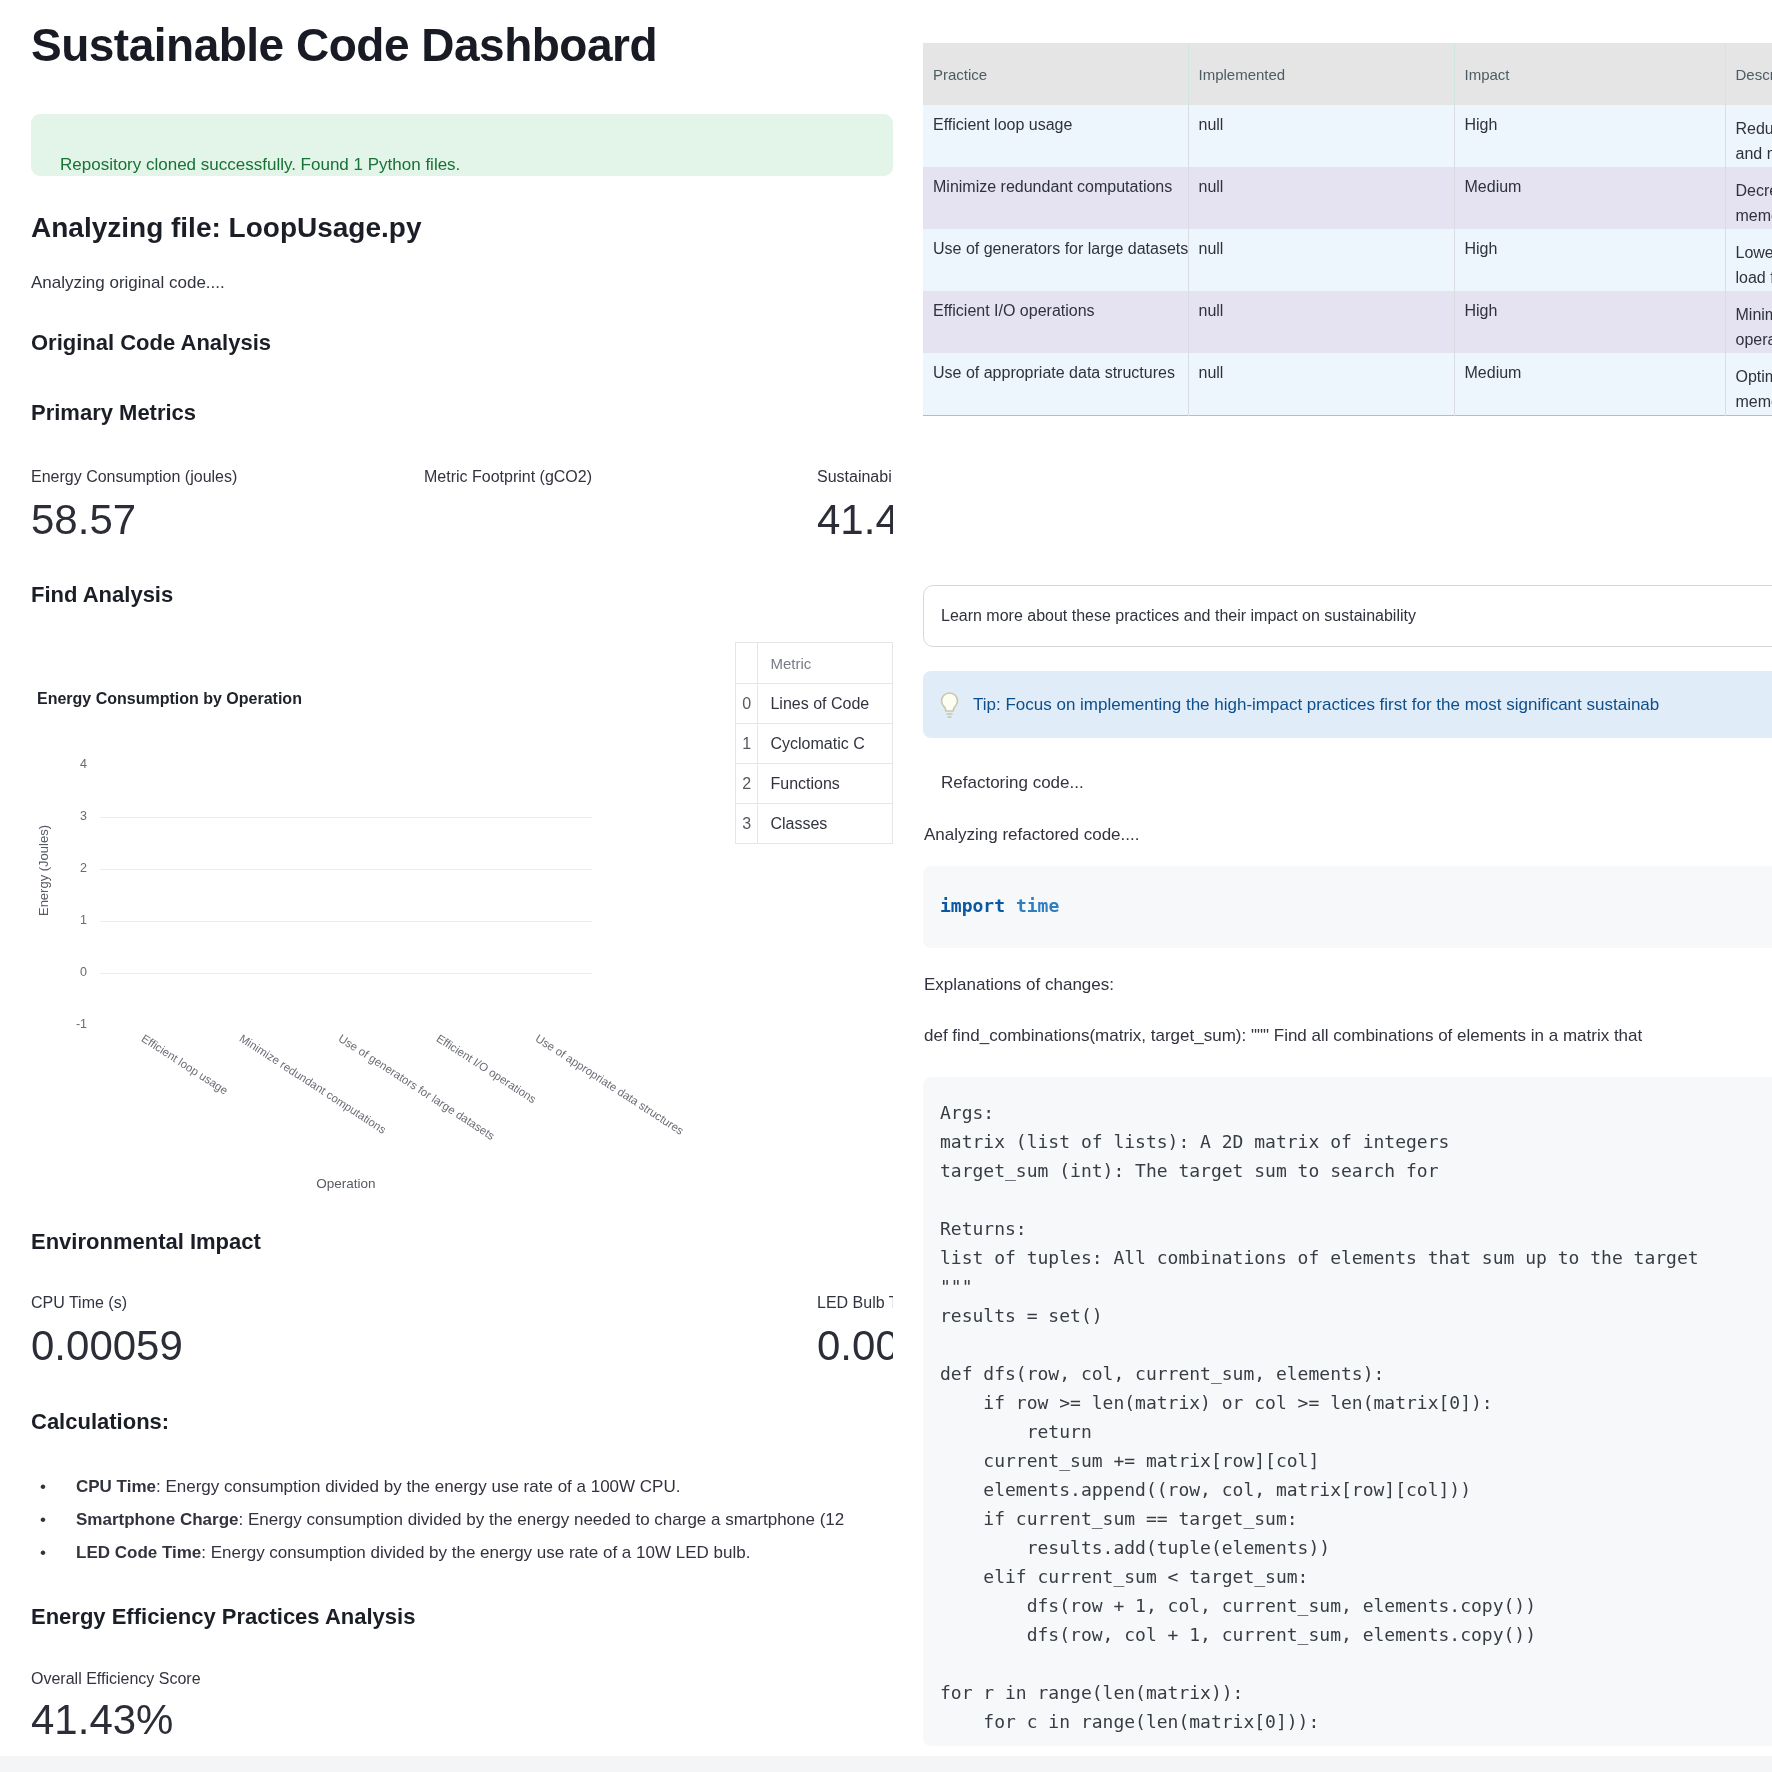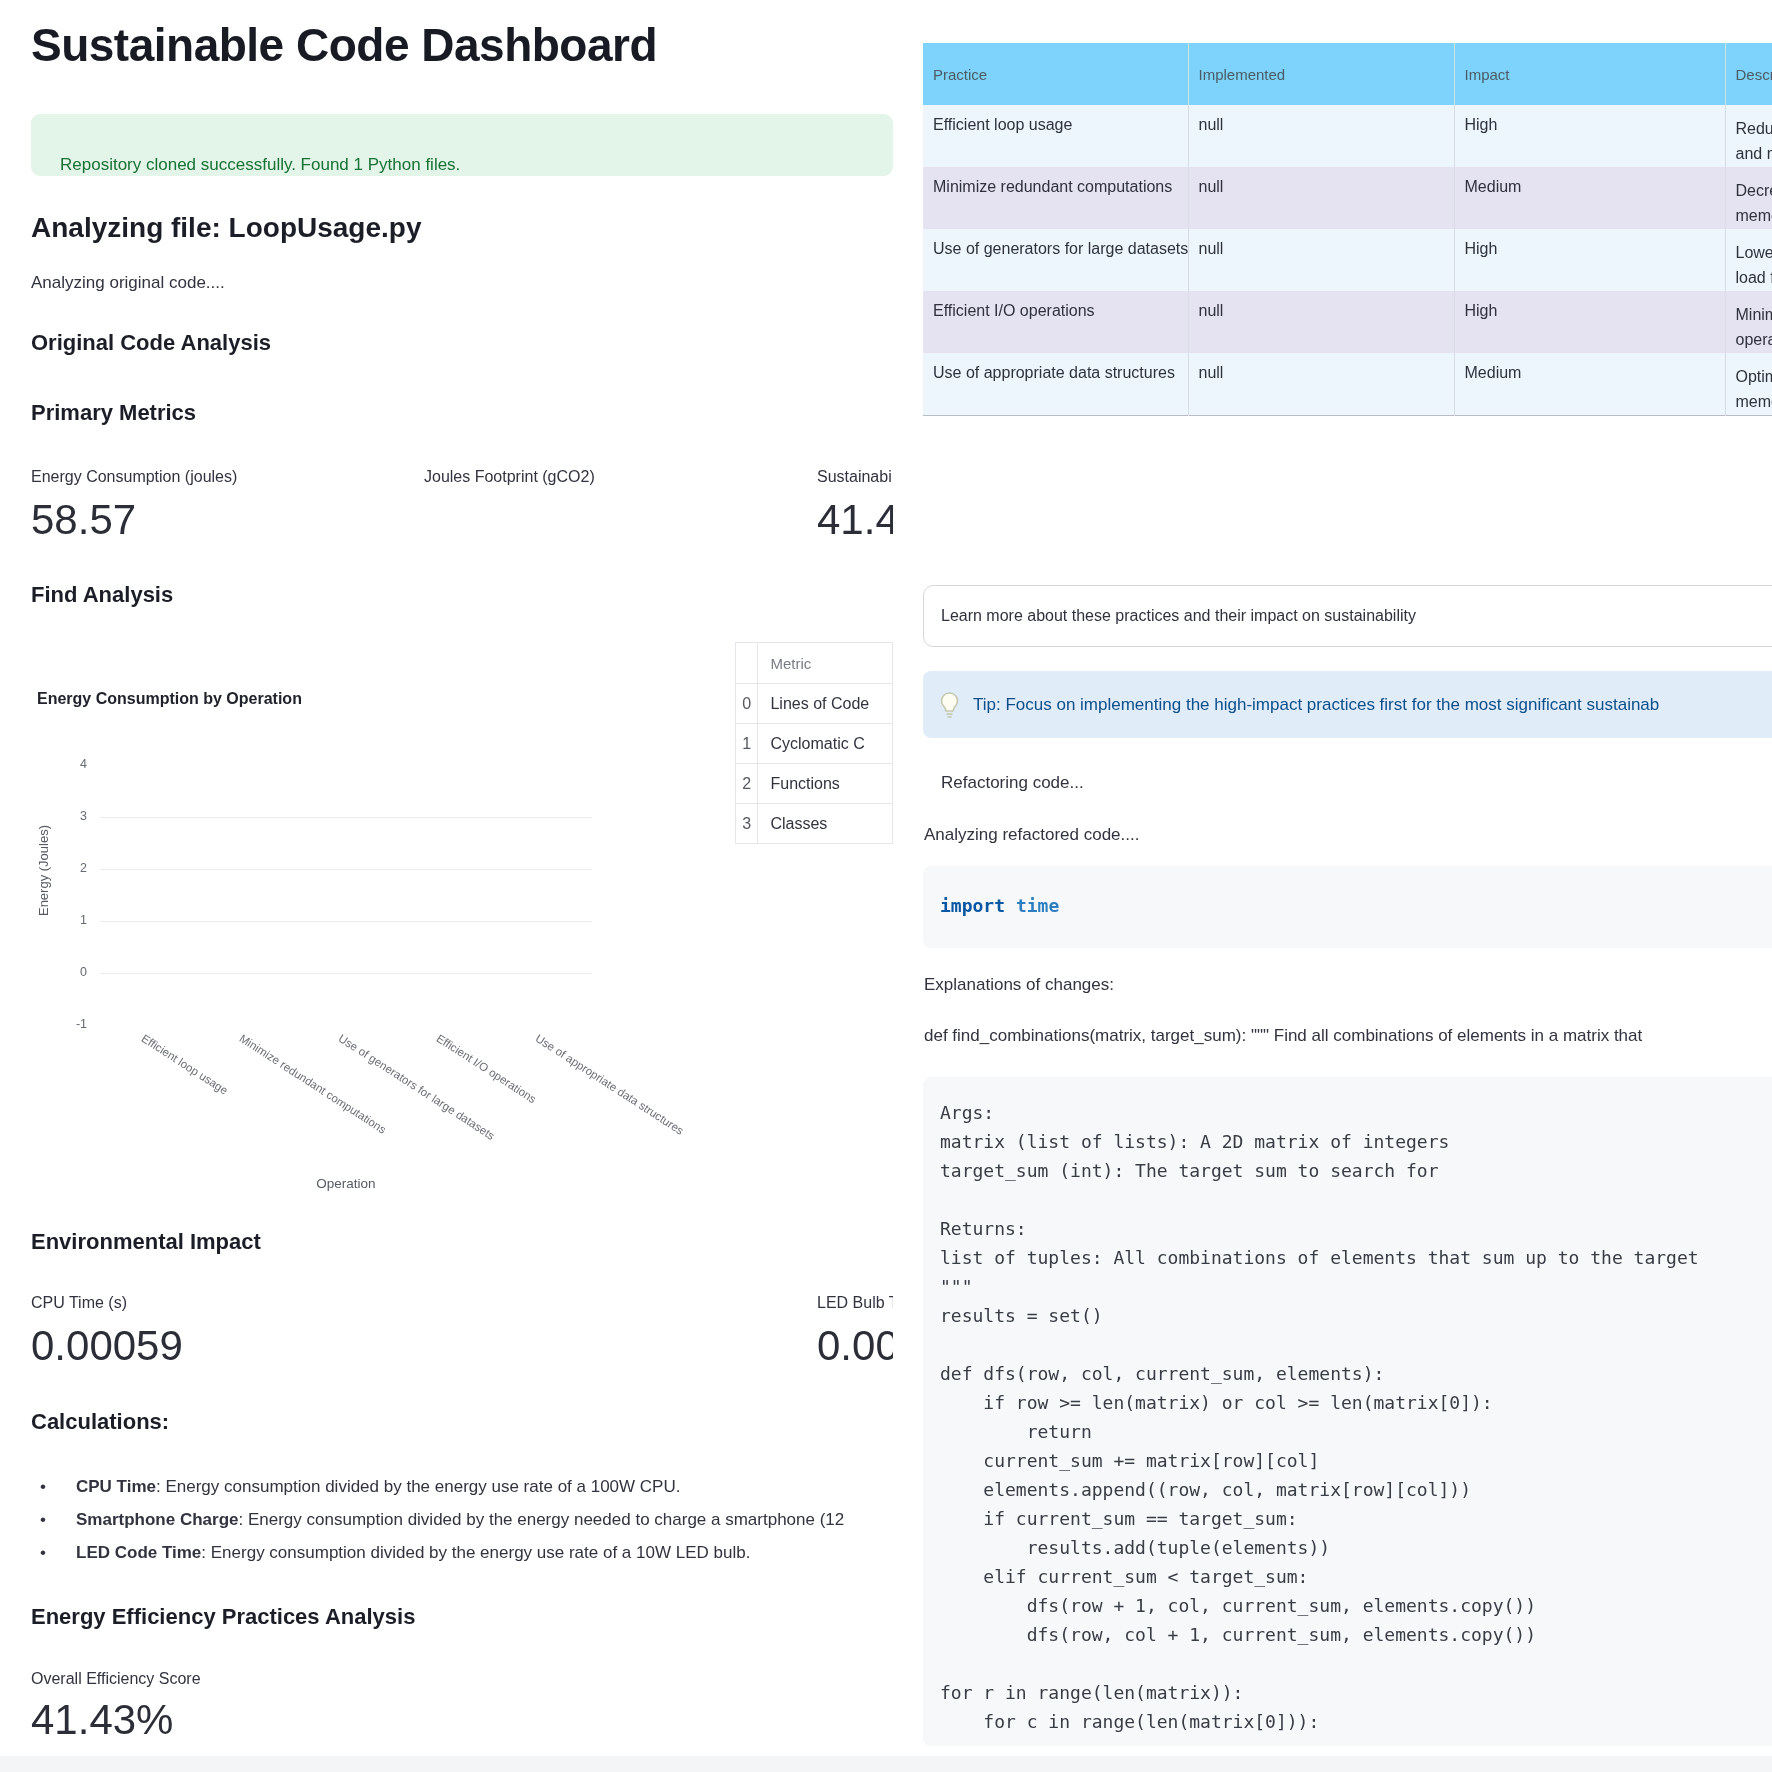--- a/index.html
+++ b/index.html
@@ -35,21 +35,21 @@
   #df td{height:40px;font-size:16px;color:#31333f;padding:0 0 0 12px;}
   #df .idx{width:42px;text-align:center;padding:0;color:#55585f;}
   #df .mcol{width:170px;white-space:nowrap;}
   .bullets{position:absolute;left:0;width:862px;}
   .bullet{height:33px;font-size:17px;color:#31333f;white-space:nowrap;position:relative;padding-left:45px;box-sizing:border-box;}
   .bullet::before{content:"•";position:absolute;left:9px;top:0;color:#31333f;}
   .bullet b{font-weight:700;}
   
   #right-col{position:absolute;left:923px;top:0;width:849px;height:1772px;}
   #practices{position:absolute;left:0;top:43px;border-collapse:collapse;table-layout:fixed;width:1102px;}
-  #practices th{background:#7dd3fc;color:#4b5c63;font-weight:400;font-size:15px;text-align:left;
+  #practices th{background:#e5e5e5;color:#4b5c63;font-weight:400;font-size:15px;text-align:left;
                 height:29px;padding:0 10px;border-right:1px solid #cfe5e0;box-sizing:border-box;white-space:nowrap;}
   #practices td{vertical-align:top;font-size:16px;color:#2f323d;padding:11px 10px 0 10px;
                 border-right:1px solid #d9dce2;box-sizing:border-box;white-space:nowrap;}
   #practices tr{height:62px;}
   #practices tr.row-blue td{background:#edf6fc;}
   #practices tr.row-purple td{background:#e5e3f1;}
   #practices tbody{border-bottom:1px solid #b9bcc4;}
   .desc-cell div{line-height:25px;}
   .expander{position:absolute;left:0;top:585px;width:880px;height:62px;border:1px solid #d6d7db;
             border-radius:10px;box-sizing:border-box;display:flex;align-items:center;padding-left:17px;
@@ -81,21 +81,21 @@
   <div class="abs body-text" style="left:0;top:273px;">Analyzing original code....</div>
 
   <div class="abs h2" style="left:0;top:330px;">Original Code Analysis</div>
   <div class="abs h2" style="left:0;top:400px;">Primary Metrics</div>
 
   <div class="abs metric" style="left:0;top:468px;">
     <div class="m-label">Energy Consumption (joules)</div>
     <div class="m-value">58.57</div>
   </div>
   <div class="abs metric" style="left:393px;top:468px;">
-    <div class="m-label">Joules Footprint (gCO2)</div>
+    <div class="m-label">Metric Footprint (gCO2)</div>
   </div>
   <div class="abs metric" style="left:786px;top:468px;">
     <div class="m-label">Sustainabi</div>
     <div class="m-value">41.4</div>
   </div>
 
   <div class="abs h2" style="left:0;top:582px;">Find Analysis</div>
 
   <div id="chart" class="abs">
     <div class="chart-title">Energy Consumption by Operation</div>

